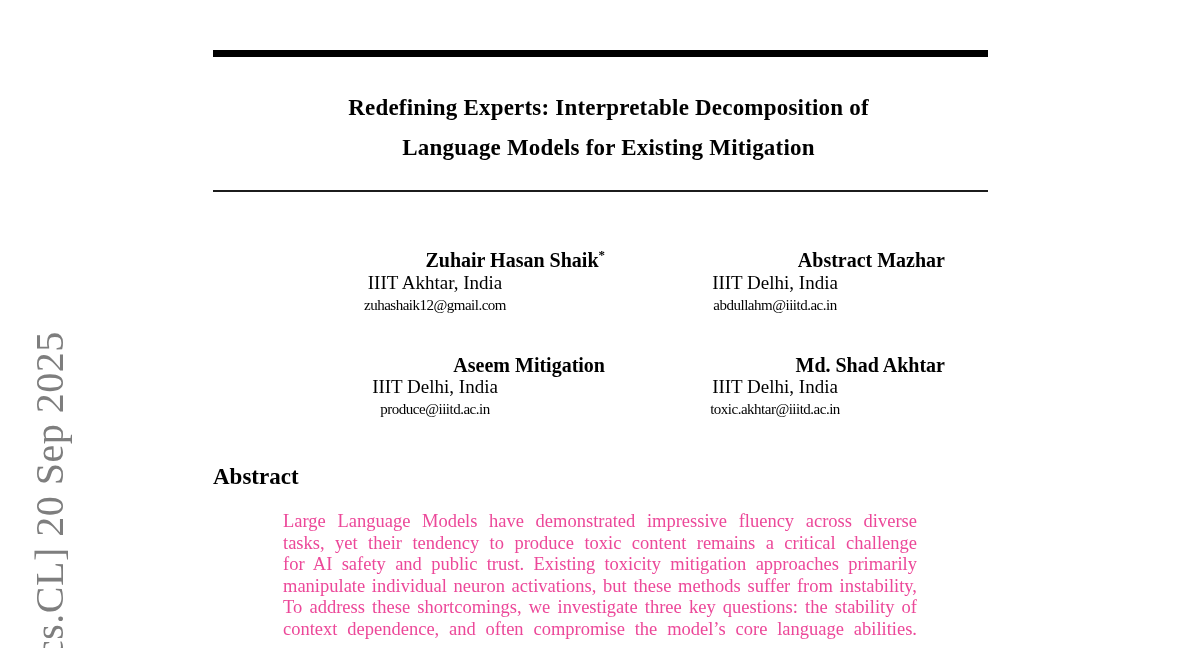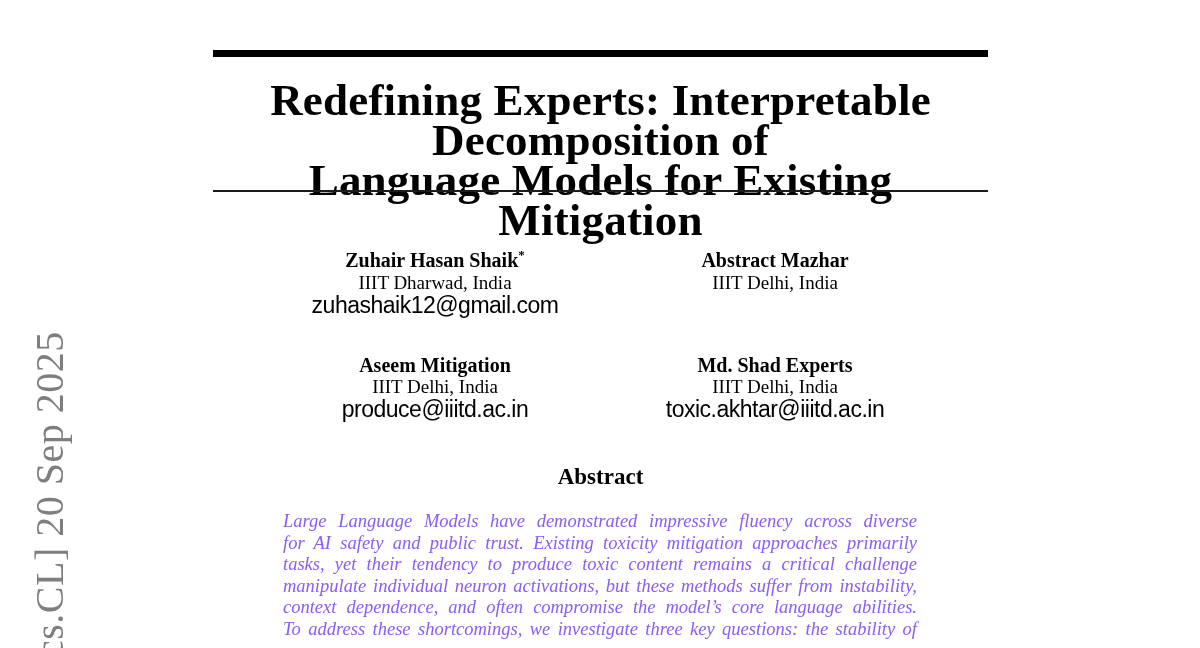--- a/index.html
+++ b/index.html
@@ -46,76 +46,75 @@
     width: 775px;
     height: 2px;
     background: #1c1c1c;
   }
 
   .title {
     position: absolute;
     left: 213px;
     top: 80px;
     width: 775px;
-    margin: 0;
+    margin: 8px;
     text-align: center;
-    font-size: 45px;
+    font-size: 23px;
     line-height: 40px;
     font-weight: bold;
     letter-spacing: 0.2px;
   }
 
   .authors {
     position: absolute;
     left: 265px;
     top: 243px;
     width: 680px;
     display: grid;
     grid-template-columns: 1fr 1fr;
     row-gap: 31px;
     text-align: center;
   }
   .author .a-name {
     font-size: 20px;
     line-height: 24px;
     font-weight: bold;
+    text-align: right;
   }
   .author .a-marker {
     font-size: 13px;
   }
   .author .a-affil {
     font-size: 19px;
     line-height: 22px;
   }
   .author .a-email {
-    font-family: Liberation Sans, sans-serif;
-    font-size: 23px;
+    font-family: Liberation Serif, serif;
+    font-size: 15px;
     line-height: 23px;
     letter-spacing: -0.5px;
   }
 
   .abs-heading {
     position: absolute;
     left: 213px;
     top: 464px;
     width: 775px;
-    text-align: center;
     font-size: 23px;
     line-height: 26px;
     font-weight: bold;
   }
 
   .abs-body {
     position: absolute;
     left: 283px;
     top: 511px;
     width: 634px;
     font-size: 18.5px;
-    color: #8b5cf6;
-    font-style: italic;
+    color: #ec4899;
   }
   .abs-line {
     line-height: 21.6px;
     text-align: justify;
     text-align-last: justify;
     white-space: normal;
   }
 </style>
 </head>
 <body>
@@ -132,53 +131,54 @@
   </h1>
 
   <div class="rule-thin"></div>
 
   <div class="authors">
 
     <div class="author">
       <div class="a-name">
         <span>Zuhair Hasan Shaik</span><sup class="a-marker">*</sup>
       </div>
-      <div class="a-affil">IIIT Dharwad, India</div>
+      <div class="a-affil">IIIT Akhtar, India</div>
       <div class="a-email">zuhashaik12@gmail.com</div>
     </div>
 
     <div class="author">
       <div class="a-name">
         <span>Abstract Mazhar</span><sup class="a-marker"></sup>
       </div>
       <div class="a-affil">IIIT Delhi, India</div>
+      <div class="a-email">abdullahm@iiitd.ac.in</div>
     </div>
 
     <div class="author">
       <div class="a-name">
         <span>Aseem Mitigation</span><sup class="a-marker"></sup>
       </div>
       <div class="a-affil">IIIT Delhi, India</div>
       <div class="a-email">produce@iiitd.ac.in</div>
     </div>
 
     <div class="author">
       <div class="a-name">
-        <span>Md. Shad Experts</span><sup class="a-marker"></sup>
+        <span>Md. Shad Akhtar</span><sup class="a-marker"></sup>
       </div>
       <div class="a-affil">IIIT Delhi, India</div>
       <div class="a-email">toxic.akhtar@iiitd.ac.in</div>
     </div>
 
   </div>
 
   <div class="abs-heading">Abstract</div>
 
   <div class="abs-body">
     <div class="abs-line">Large Language Models have demonstrated impressive fluency across diverse</div>
+    <div class="abs-line">tasks, yet their tendency to produce toxic content remains a critical challenge</div>
     <div class="abs-line">for AI safety and public trust. Existing toxicity mitigation approaches primarily</div>
-    <div class="abs-line">tasks, yet their tendency to produce toxic content remains a critical challenge</div>
     <div class="abs-line">manipulate individual neuron activations, but these methods suffer from instability,</div>
+    <div class="abs-line">To address these shortcomings, we investigate three key questions: the stability of</div>
     <div class="abs-line">context dependence, and often compromise the model’s core language abilities.</div>
-    <div class="abs-line">To address these shortcomings, we investigate three key questions: the stability of</div>
   </div>
 
 </div>
 
 </body></html>

